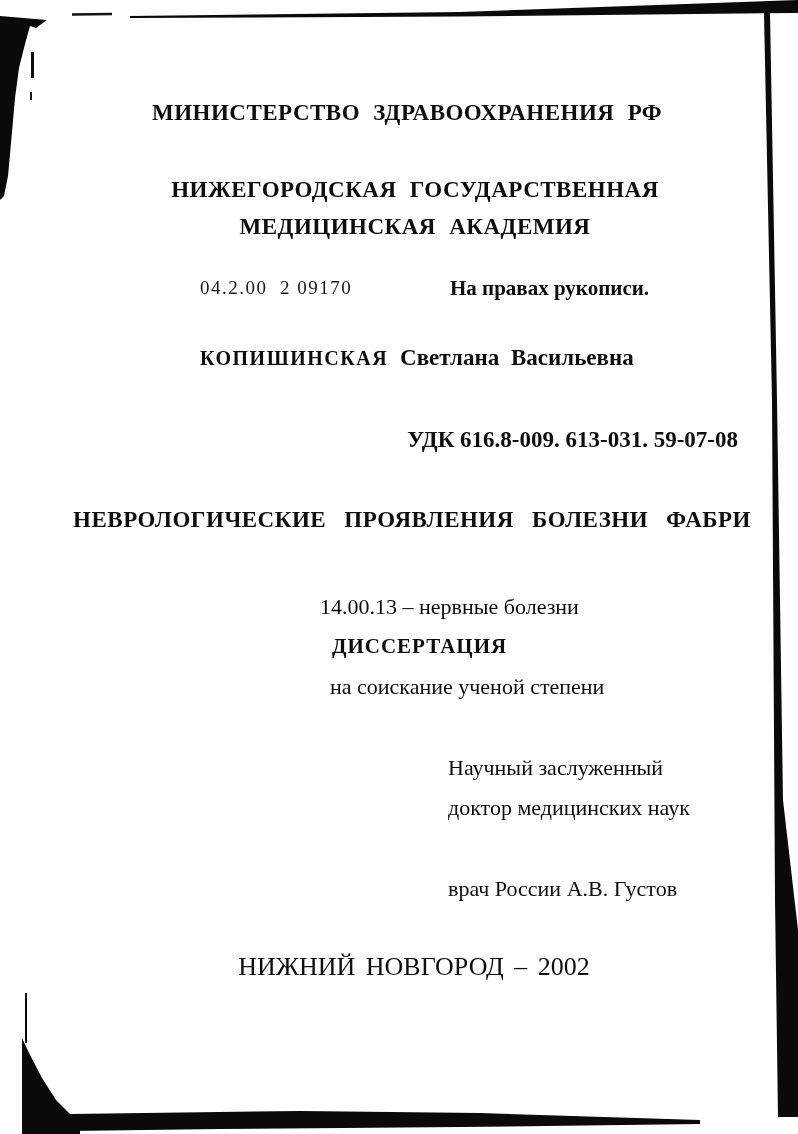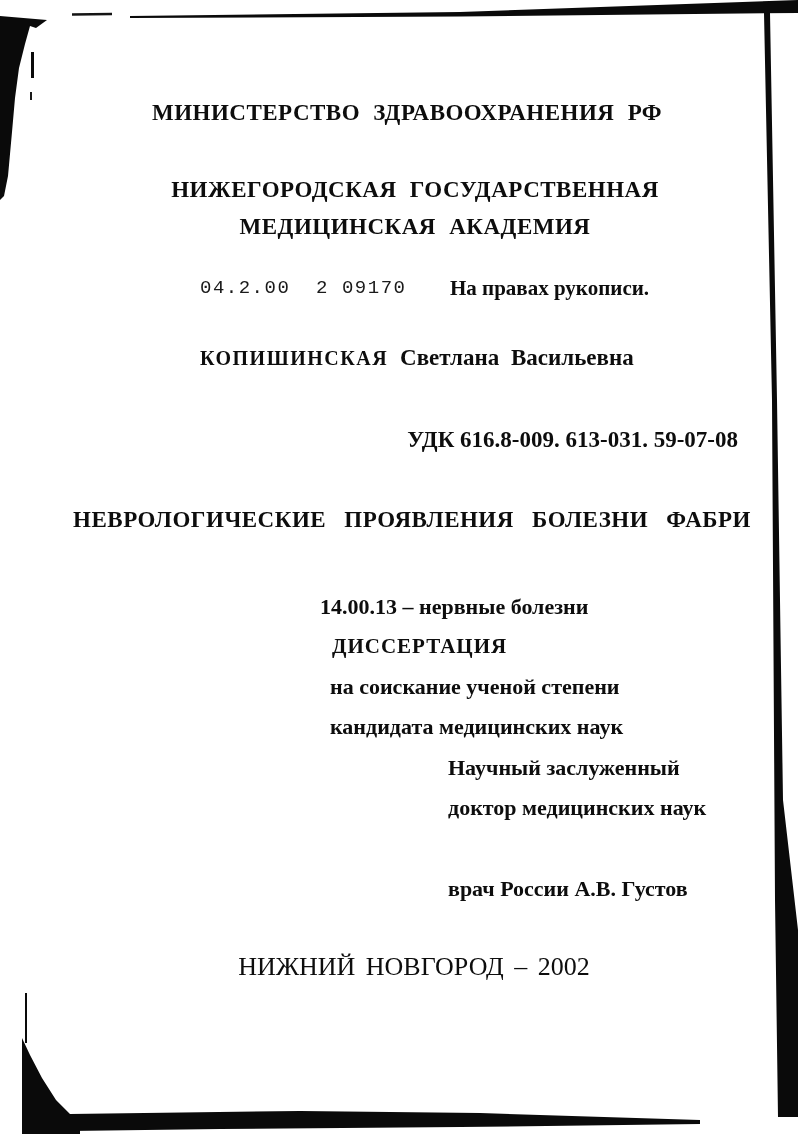--- a/index.html
+++ b/index.html
@@ -33,21 +33,21 @@
   }
   .ministry { top: 100px; padding-left: 8px; }
   .academy {
     top: 171px;
     line-height: 37px;
     transform: translateX(16px);
   }
   .stamp {
     top: 277px;
     left: 200px;
-    font-family: Liberation Mono, monospace;
+    font-family: Liberation Serif, serif;
     font-size: 19px;
     letter-spacing: 1.5px;
     white-space: pre;
     color: #1a1a1a;
   }
   .manuscript-note {
     top: 276px;
     left: 450px;
     font-weight: bold;
     font-size: 21px;
@@ -76,21 +76,20 @@
   .title {
     top: 507px;
     font-weight: bold;
     font-size: 23px;
     letter-spacing: 0.5px;
     word-spacing: 12px;
     transform: translateX(13px);
   }
   .body-line {
     font-size: 22px;
-    font-weight: bold;
   }
   .specialty { top: 594px; left: 320px; }
   .dissertation-label {
     top: 634px;
     left: 332px;
     font-weight: bold;
     font-size: 21px;
     letter-spacing: 1px;
   }
   .degree-1 { top: 674px; left: 330px; }
@@ -135,21 +134,20 @@
   <div class="line udc">УДК 616.8-009. 613-031. 59-07-08</div>
 
   <div class="line centered title">НЕВРОЛОГИЧЕСКИЕ ПРОЯВЛЕНИЯ БОЛЕЗНИ ФАБРИ</div>
 
   <div class="line body-line specialty">14.00.13 – нервные болезни</div>
 
   <div class="line body-line degree-1">на соискание ученой степени</div>
 
   <div class="line dissertation-label">ДИССЕРТАЦИЯ</div>
 
-  <div class="line body-line degree-2">кандидата медицинских наук</div>
 
   <div class="line body-line sup-1">Научный заслуженный</div>
 
   <div class="line body-line sup-2">доктор медицинских наук</div>
 
 
   <div class="line body-line sup-4">врач России А.В. Густов</div>
 
   <div class="line centered city-year">НИЖНИЙ НОВГОРОД – 2002</div>
 

